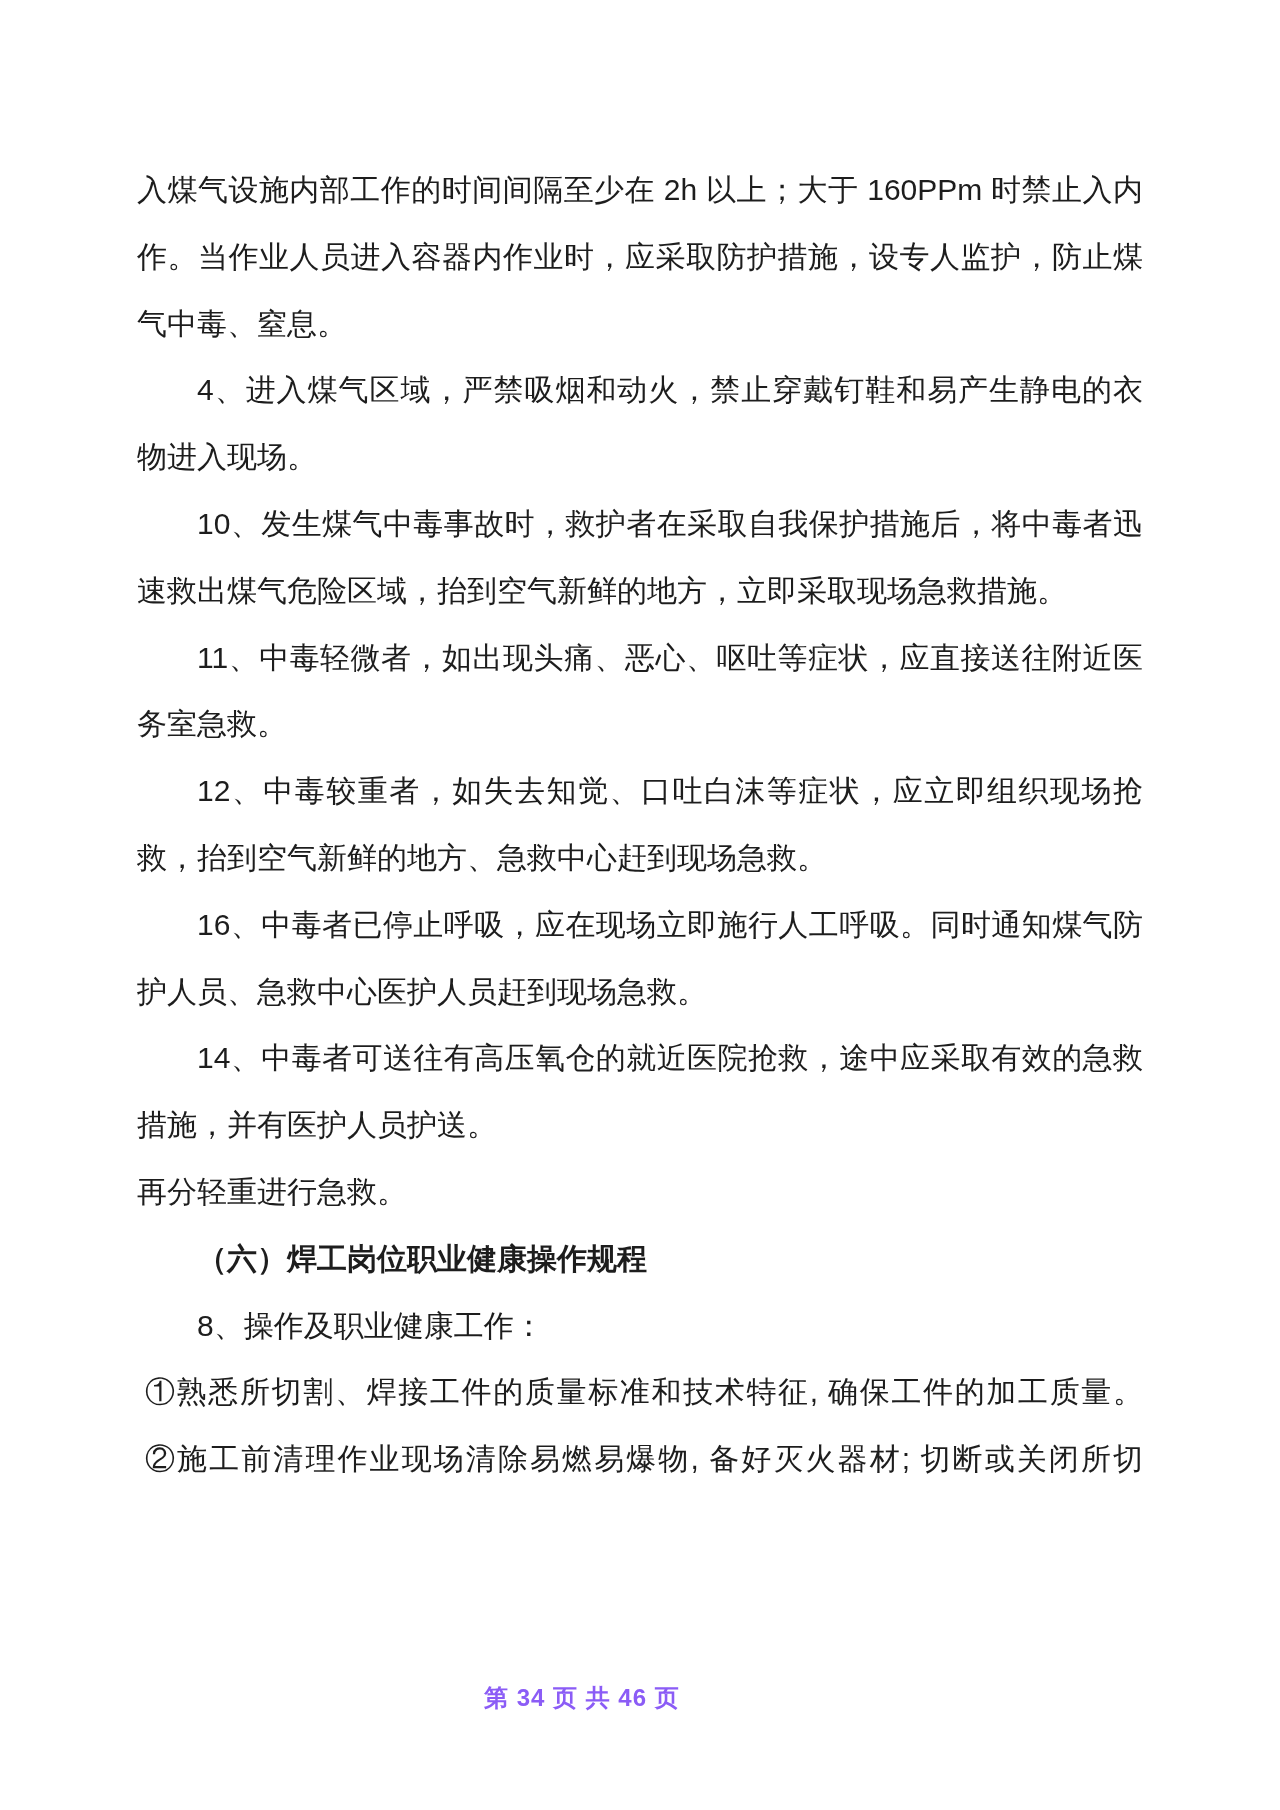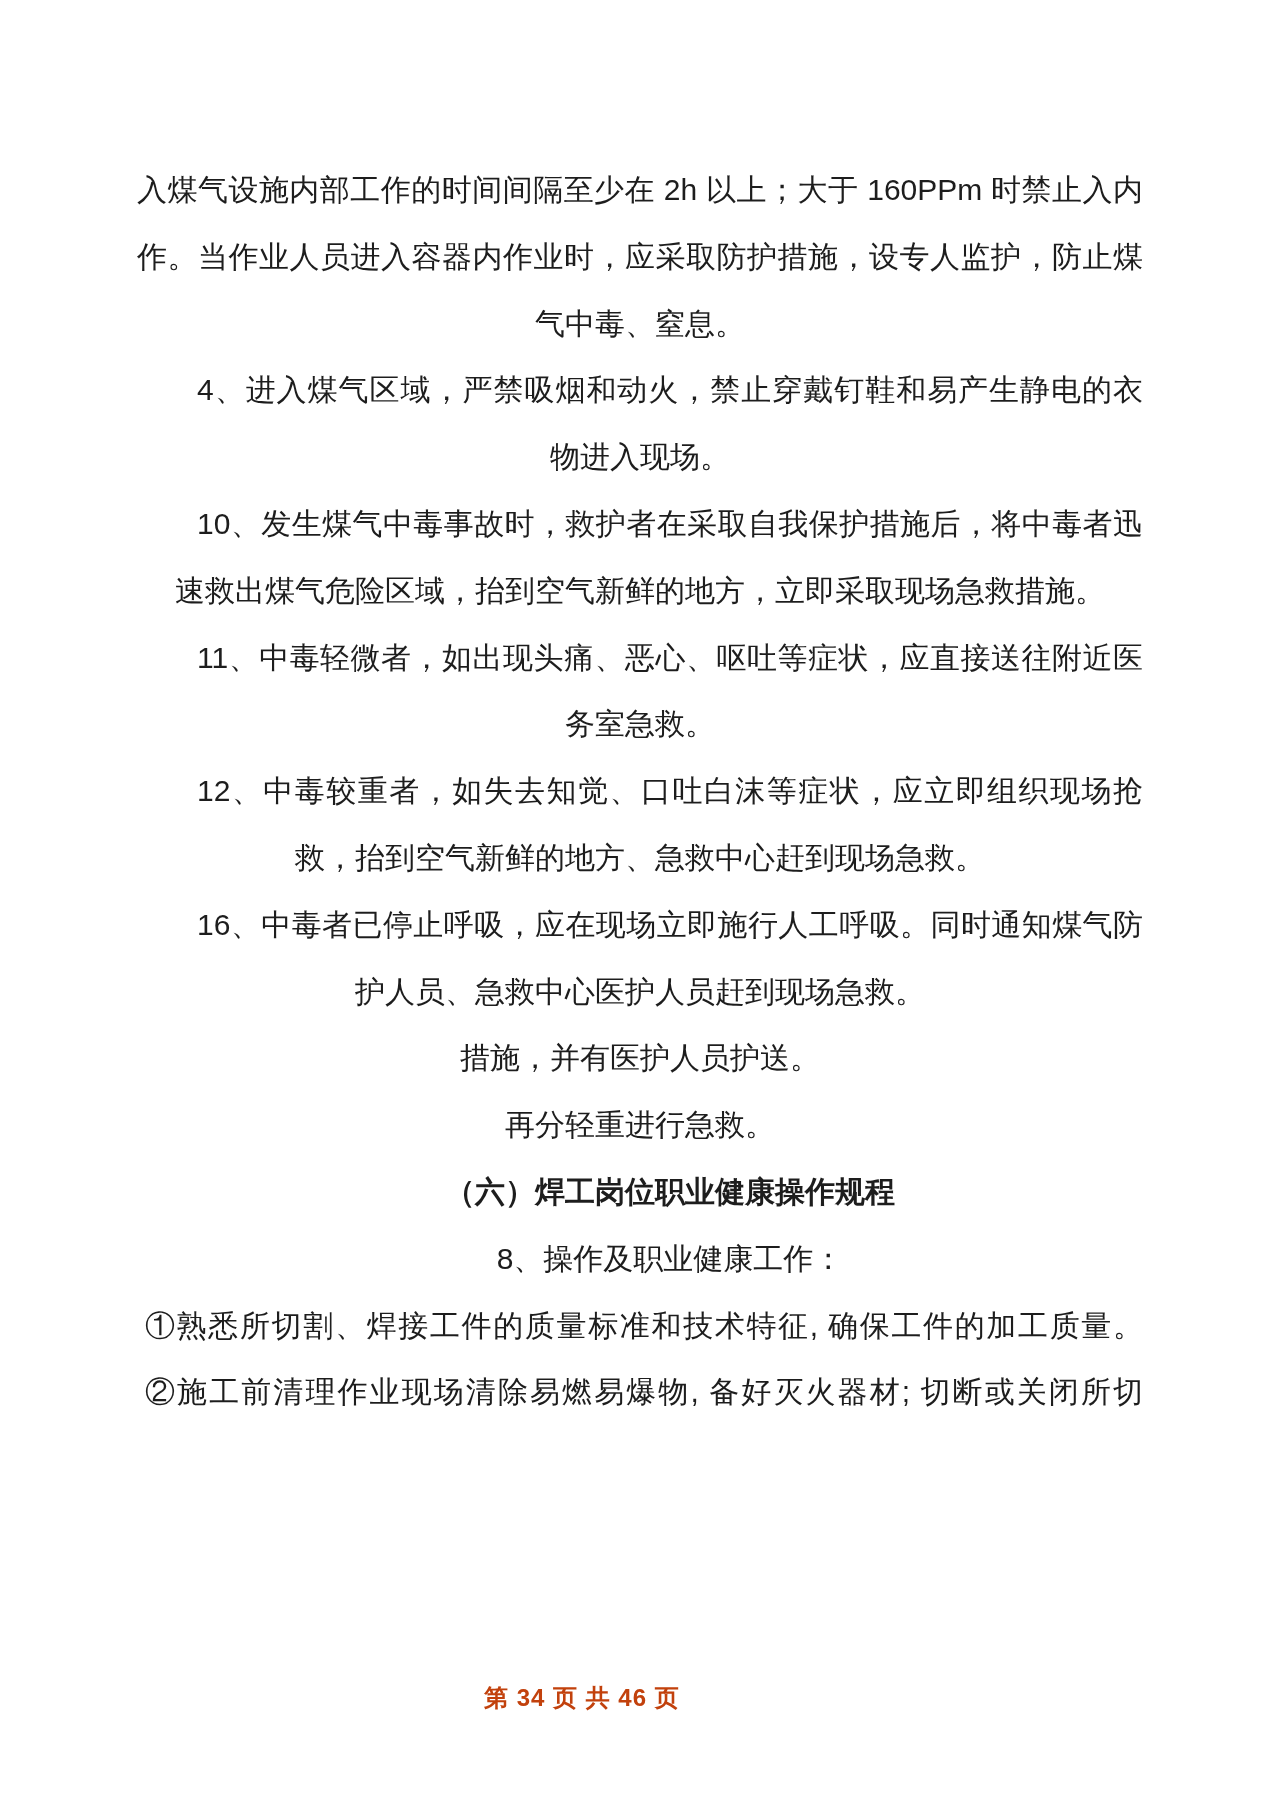--- a/index.html
+++ b/index.html
@@ -23,61 +23,62 @@
     left: 137px;
     top: 157px;
     width: 1006px;
     font-size: 30px;
     line-height: 66.8px;
   }
   .line {
     height: 66.8px;
     overflow: hidden;
     white-space: normal;
-    text-align: center;
+    text-align: left;
   }
   .line.indent-full { text-indent: 60px; }
   .line.indent-small { text-indent: 8px; }
   .line.stretch {
     text-align: justify;
     text-align-last: justify;
     text-justify: inter-character;
   }
   .line.bold {
     font-weight: 700;
   }
   .footer {
     position: absolute;
     left: 484px;
     top: 1682px;
     font-size: 24px;
     font-weight: 700;
     letter-spacing: 1px;
     white-space: pre;
-    color: #c2410c;
+    color: #8b5cf6;
   }
 </style>
 </head>
 <body>
 
 <div class="page">
   <div class="text-column" id="text-column">
       <div class="line stretch">入煤气设施内部工作的时间间隔至少在 2h 以上；大于 160PPm 时禁止入内工</div>
       <div class="line stretch">作。当作业人员进入容器内作业时，应采取防护措施，设专人监护，防止煤</div>
       <div class="line">气中毒、窒息。</div>
       <div class="line indent-full stretch">4、进入煤气区域，严禁吸烟和动火，禁止穿戴钉鞋和易产生静电的衣</div>
       <div class="line">物进入现场。</div>
       <div class="line indent-full stretch">10、发生煤气中毒事故时，救护者在采取自我保护措施后，将中毒者迅</div>
       <div class="line">速救出煤气危险区域，抬到空气新鲜的地方，立即采取现场急救措施。</div>
       <div class="line indent-full stretch">11、中毒轻微者，如出现头痛、恶心、呕吐等症状，应直接送往附近医</div>
       <div class="line">务室急救。</div>
       <div class="line indent-full stretch">12、中毒较重者，如失去知觉、口吐白沫等症状，应立即组织现场抢</div>
       <div class="line">救，抬到空气新鲜的地方、急救中心赶到现场急救。</div>
       <div class="line indent-full stretch">16、中毒者已停止呼吸，应在现场立即施行人工呼吸。同时通知煤气防</div>
       <div class="line">护人员、急救中心医护人员赶到现场急救。</div>
+      <div class="line indent-full stretch">14、中毒者可送往有高压氧仓的就近医院抢救，途中应采取有效的急救</div>
       <div class="line">措施，并有医护人员护送。</div>
       <div class="line">再分轻重进行急救。</div>
       <div class="line indent-full bold">（六）焊工岗位职业健康操作规程</div>
       <div class="line indent-full">8、操作及职业健康工作：</div>
       <div class="line indent-small stretch">①熟悉所切割、焊接工件的质量标准和技术特征, 确保工件的加工质量。</div>
       <div class="line indent-small stretch">②施工前清理作业现场清除易燃易爆物, 备好灭火器材; 切断或关闭所切</div>
     </div>
   <div class="footer">第 34 页 共 46 页</div>
 </div>
 

